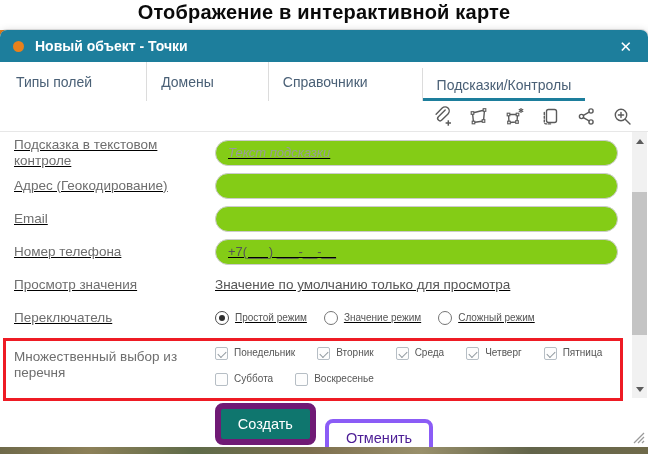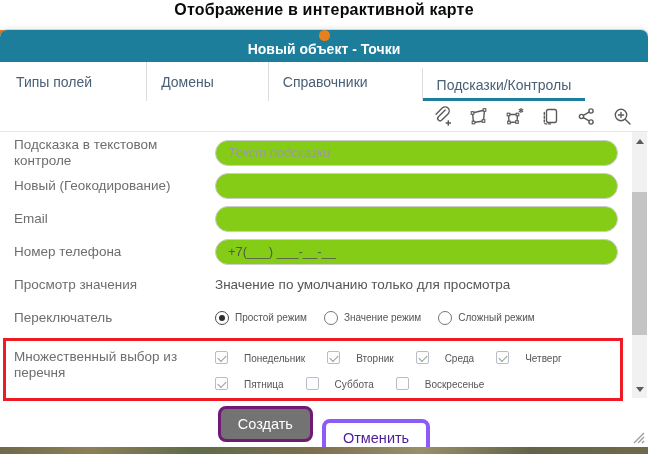--- a/index.html
+++ b/index.html
@@ -3,37 +3,37 @@
 <meta charset="utf-8">
 <style>
   * { box-sizing: border-box; margin: 0; padding: 0; }
   html,body { width:648px; height:454px; }
   body {
     font-family: "Liberation Sans", sans-serif;
     background:#fff; position:relative; overflow:hidden;
   }
   .page-title {
     position:absolute; top:1px; left:0; width:100%;
-    text-align:center; font-size:16px; font-weight:bold; color:#0a0a0a;
+    text-align:center; font-size:20px; font-weight:bold; color:#0a0a0a;
     letter-spacing:.2px;
   }
   .bg-sliver { position:absolute; left:0; top:30px; width:7px; height:22px; background:#e8811c; }
   .bottom-strip {
     position:absolute; left:0; bottom:0; width:100%; height:7px;
     background:linear-gradient(90deg,#6f6a4a,#8c8058 14%,#5f6b49 30%,#7d6f4e 48%,#99906b 65%,#62644a 82%,#6f6a4a);
   }
   .dialog {
     position:absolute; top:30px; left:0; width:648px; height:417px;
     background:#fff; border-radius:7px 7px 0 0;
     box-shadow:0 0 0 1px rgba(0,0,0,.10), 0 2px 10px rgba(0,0,0,.22);
   }
   
   .dlg-header {
     height:32px; background:#1d7e9c; border-radius:7px 7px 0 0;
-    display:flex; align-items:center; padding:0 13px; flex-direction:column;
+    display:flex; align-items:center; padding:16px 13px; gap:11px;
   }
   .dot { width:11px; height:11px; border-radius:50%; background:#e8811c; flex-shrink:0; }
   .dlg-title { color:#fff; font-weight:bold; font-size:14px; }
   .dlg-close { margin-left:auto; color:#fff; font-size:15px; line-height:1; cursor:pointer; padding:2px 3px; }
   
   .tabbar { height:39px; display:flex; align-items:stretch; padding-left:2px;gap:40px; }
   .tab {
     display:flex; align-items:center; padding:0 14px; font-size:14px;
     color:#4a6076; cursor:pointer; position:relative;
   }
@@ -41,21 +41,21 @@
   .tab.active { box-shadow:inset 0 -3px 0 #1d7e9c;margin-top:6px; }
   
   .toolbar {
     height:31px; display:flex; justify-content:flex-end; align-items:center;
     gap:15px; padding-right:15px; border-bottom:1px solid #e7e7e7;
   }
   .tool-icon { width:21px; height:21px; display:block; cursor:pointer; }
   .tool-icon svg { width:100%; height:100%; }
   
   .content { position:relative; padding-top:4px; }
-  .form-row { display:flex; align-items:center; min-height:33px; padding:0 30px 0 14px; }
+  .form-row { display:flex; align-items:center; min-height:33px; padding:0 30px 0 14px;text-decoration:underline; }
   .row-label { width:201px; flex-shrink:0; color:#6e6e6e; font-size:13.5px; line-height:16px; padding-right:10px; }
   .row-control { flex:1; display:flex; align-items:center; }
   .text-input {
     width:100%; height:26px; border:1px solid #ccc; border-radius:13px;
     padding:0 12px; font-size:13px; color:#555; outline:none;
     font-family:"Liberation Sans", sans-serif; background:#84cc16;
   }
   .text-input::placeholder { font-style:italic; color:#9a9a9a; }
   .static-text { color:#555; font-size:13.5px; }
   
@@ -71,36 +71,36 @@
     border-radius:50%; background:#2e2e2e;
   }
   .opt-label { color:#555; font-size:10px; }
   
   .highlight-box {
     margin:4px 0 0 3px; width:620px; border:3px solid #ee1b24;
     padding:4px 6px 8px 8px; display:flex; align-items:flex-start;
   }
   .highlight-box .row-label { padding-top:4px; }
   .checkbox-group { display:flex; flex-wrap:wrap; column-gap:22px; row-gap:9px; max-width:420px; padding-top:2px; }
-  .check-item { display:flex; align-items:flex-end; gap:16px; cursor:pointer; height:17px; }
+  .check-item { display:flex; align-items:flex-start; gap:6px; cursor:pointer; height:17px; }
   .checkbox {
     width:13px; height:13px; border:1px solid #b6bec5; border-radius:2px;
     background:#fdfdfd; position:relative; flex-shrink:0;
   }
   .checkbox.checked::after {
     content:""; position:absolute; top:2.5px; left:2px; width:7px; height:4px;
     border-left:1.6px solid #8f989e; border-bottom:1.6px solid #8f989e;
     transform:rotate(-45deg);
   }
   
   .footer { position:absolute; left:0; bottom:0; width:100%; height:47px;
     display:flex; justify-content:center; align-items:center; gap:9px; }
   .btn { font-family:"Liberation Sans", sans-serif; font-size:14.5px; border-radius:8px;
     padding:7px 17px; cursor:pointer; }
-  .btn-primary { background:#737373; color:#fff; border:3px solid #701a75; }
+  .btn-primary { background:#0f766e; color:#fff; border:6px solid #701a75; }
   .btn-secondary { background:#fff; color:#4c1d95; border:4px solid #8b5cf6;margin-top:28px; }
   
   .scrollbar {
     position:absolute; top:102px; right:1px; width:15px; height:266px; background:#f1f1f1;
   }
   .sb-arrow { position:absolute; left:0; width:15px; height:14px; display:flex;
     align-items:center; justify-content:center; cursor:pointer; }
   .sb-up { top:2px; } .sb-down { bottom:2px; }
   .tri-up { width:0; height:0; border-left:4px solid transparent; border-right:4px solid transparent; border-bottom:5px solid #5c5c5c; }
   .tri-down { width:0; height:0; border-left:4px solid transparent; border-right:4px solid transparent; border-top:5px solid #5c5c5c; }
@@ -183,21 +183,21 @@
     </div>
 
   <div class="content" id="content">
       <div class="form-row">
         <div class="row-label">Подсказка в текстовом контроле</div>
         <div class="row-control">
           <input type="text" class="text-input" placeholder="Текст подсказки" style="">
         </div>
       </div>
       <div class="form-row">
-        <div class="row-label">Новый (Геокодирование)</div>
+        <div class="row-label">Адрес (Геокодирование)</div>
         <div class="row-control">
           <input type="text" class="text-input" style="">
         </div>
       </div>
       <div class="form-row">
         <div class="row-label">Email</div>
         <div class="row-control">
           <input type="text" class="text-input" style="">
         </div>
       </div>

